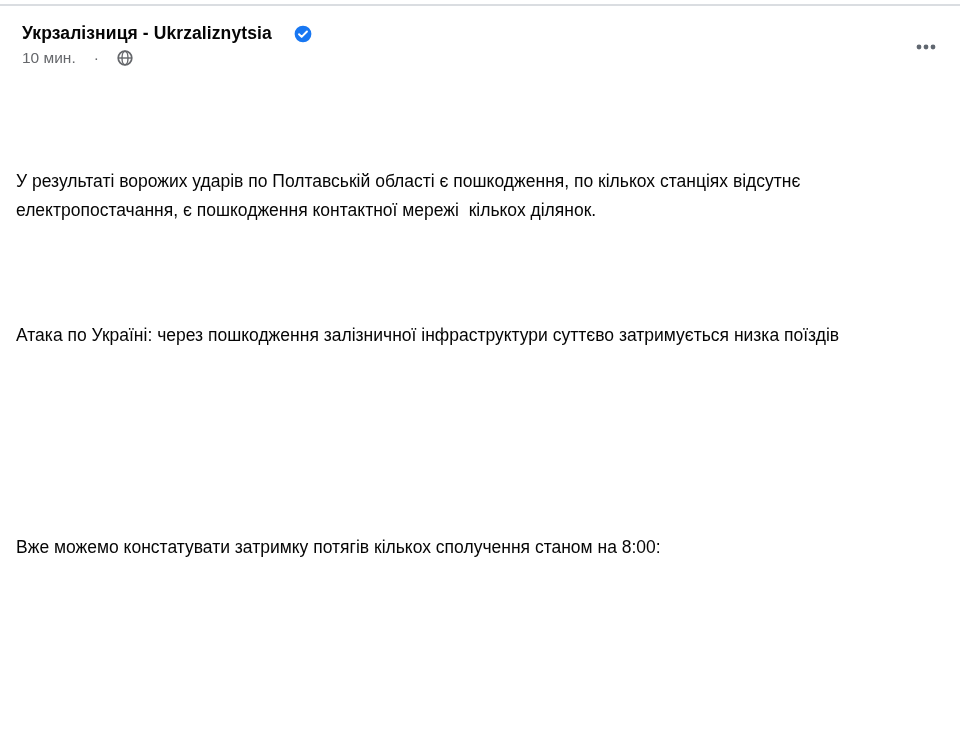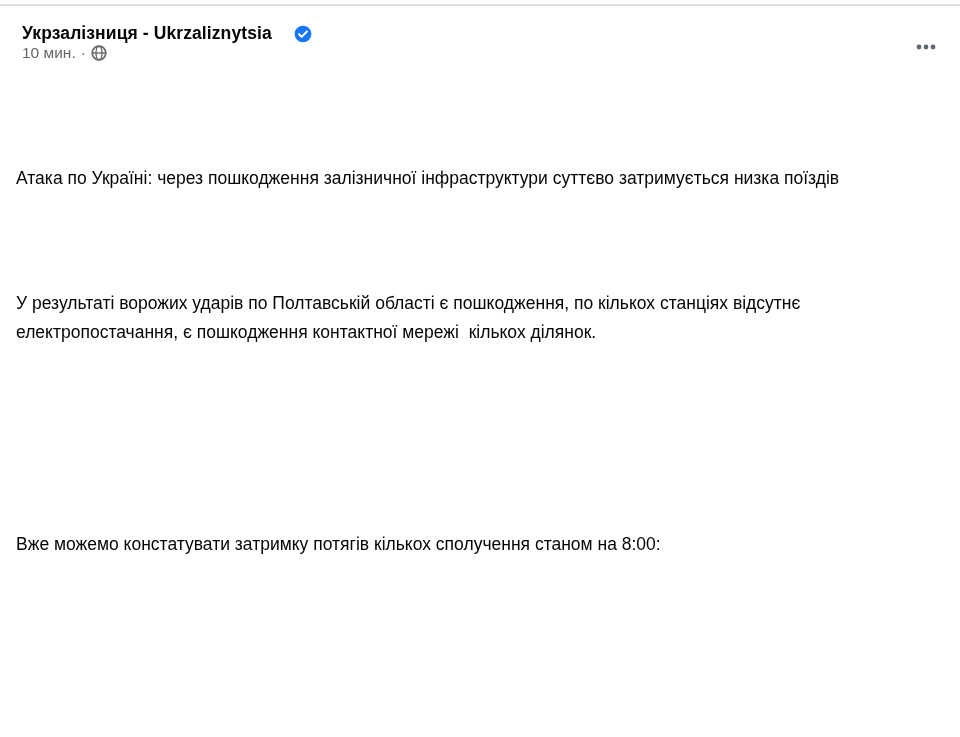--- a/index.html
+++ b/index.html
@@ -41,21 +41,22 @@
   .page-name {
     font-weight: bold;
     font-size: 17.5px;
     letter-spacing: 0.1px;
     color: #050505;
     cursor: pointer;
   }
   .meta-row {
     display: flex;
     align-items: center;
-    gap: 5px;
+    gap: 18px;
+    margin-top: 5px;
     font-size: 15.5px;
     color: #65676b;
   }
   .meta-row .dot-sep { color: #65676b; }
   .more-button {
     margin-left: auto;
     margin-top: 10px;
     padding: 6px;
     border: none;
     background: transparent;
@@ -109,23 +110,23 @@
         <circle cx="12" cy="11" r="2.4"></circle>
         <circle cx="19" cy="11" r="2.4"></circle>
       </g>
     </svg>
   </button>
 
 </div>
 
 <div class="post-body">
 
+  <div class="para">У результаті ворожих ударів по Полтавській області є пошкодження, по кількох станціях відсутнє електропостачання, є пошкодження контактної мережі  кількох ділянок.</div>
+
   <div class="para">Атака по Україні: через пошкодження залізничної інфраструктури суттєво затримується низка поїздів</div>
-
-  <div class="para">У результаті ворожих ударів по Полтавській області є пошкодження, по кількох станціях відсутнє електропостачання, є пошкодження контактної мережі  кількох ділянок.</div>
 
 
   <div class="delays-block">
     <div class="delays-heading">Вже можемо констатувати затримку потягів кількох сполучення станом на 8:00:</div>
     
     
     
     
     
     

